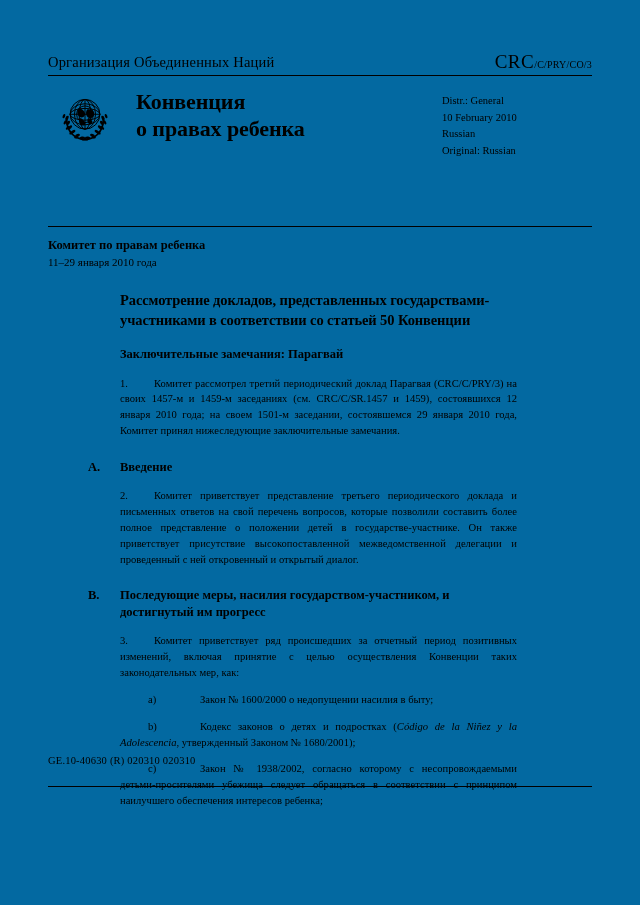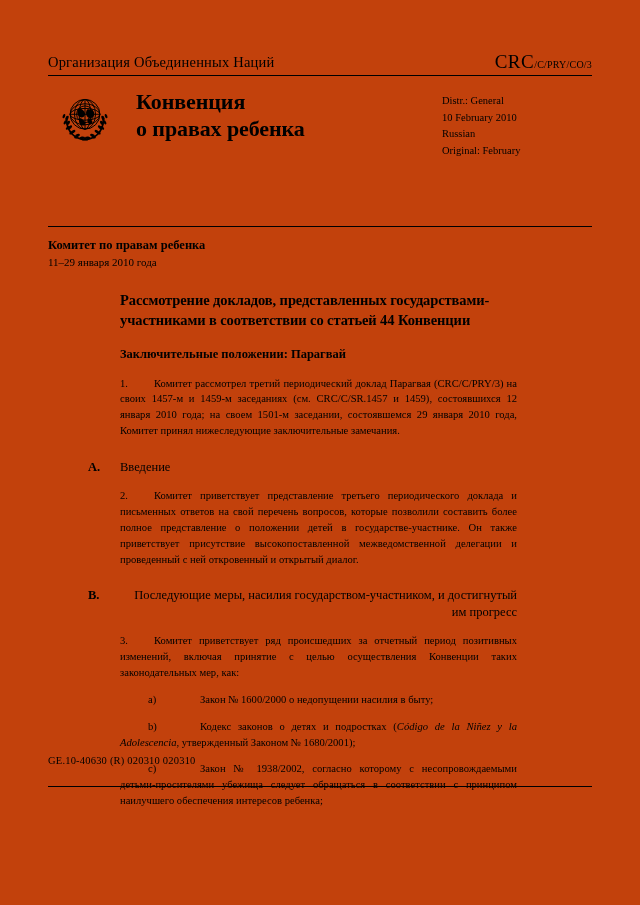--- a/index.html
+++ b/index.html
@@ -14,21 +14,21 @@
     color: #000000;
     position: relative;
     overflow: hidden;
   }
 
   .page {
     position: absolute;
     left: 0; top: 0;
     width: 640px;
     height: 905px;
-    background: #c2410c;
+    background: #0369a1;
   }
 
   
   .masthead {
     position: absolute;
     left: 48px;
     top: 52px;
     width: 544px;
   }
   .masthead-top {
@@ -162,24 +162,23 @@
     width: 429px;
   }
   .section-letter {
     font-weight: bold;
     font-size: 12.5px;
     width: 32px;
     flex: 0 0 32px;
     line-height: 1.35;
   }
   .section-title {
-    font-weight: normal;
+    font-weight: bold;
     font-size: 12.5px;
     line-height: 1.35;
-    text-align: right;
   }
 
   .subitem {
     font-size: 10.6px;
     line-height: 1.50;
     text-align: justify;
     margin-top: 11px;
   }
   .subitem .lbl {
     display: inline-block;
@@ -277,37 +276,37 @@
 
       <div class="title-block">
         <div class="conv-title">Конвенция</div>
         <div class="conv-title">о правах ребенка</div>
       </div>
 
       <div class="distr-block">
         <div>Distr.: General</div>
         <div>10 February 2010</div>
         <div>Russian</div>
-        <div>Original: February</div>
+        <div>Original: Russian</div>
       </div>
     </div>
   </div>
 
   <div class="rule-mid"></div>
 
   <div class="committee">
     <div class="committee-name">Комитет по правам ребенка</div>
     <div class="committee-dates">11–29 января 2010 года</div>
   </div>
 
   <div class="content">
 
-    <div class="doc-title">Рассмотрение докладов, представленных государствами-участниками в соответствии со статьей 44 Конвенции</div>
-
-    <div class="doc-subtitle">Заключительные положении: Парагвай</div>
+    <div class="doc-title">Рассмотрение докладов, представленных государствами-участниками в соответствии со статьей 50 Конвенции</div>
+
+    <div class="doc-subtitle">Заключительные замечания: Парагвай</div>
 
     <div class="para">
       <span class="num">1.</span><span>Комитет рассмотрел третий периодический доклад Парагвая (CRC/C/PRY/3) на своих 1457-м и 1459-м заседаниях (см. CRC/C/SR.1457 и 1459), состоявшихся 12 января 2010 года; на своем 1501-м заседании, состоявшемся 29 января 2010 года, Комитет принял нижеследующие заключительные замечания.</span>
     </div>
 
     <div class="section-head">
       <div class="section-letter">A.</div>
       <div class="section-title">Введение</div>
     </div>
 

